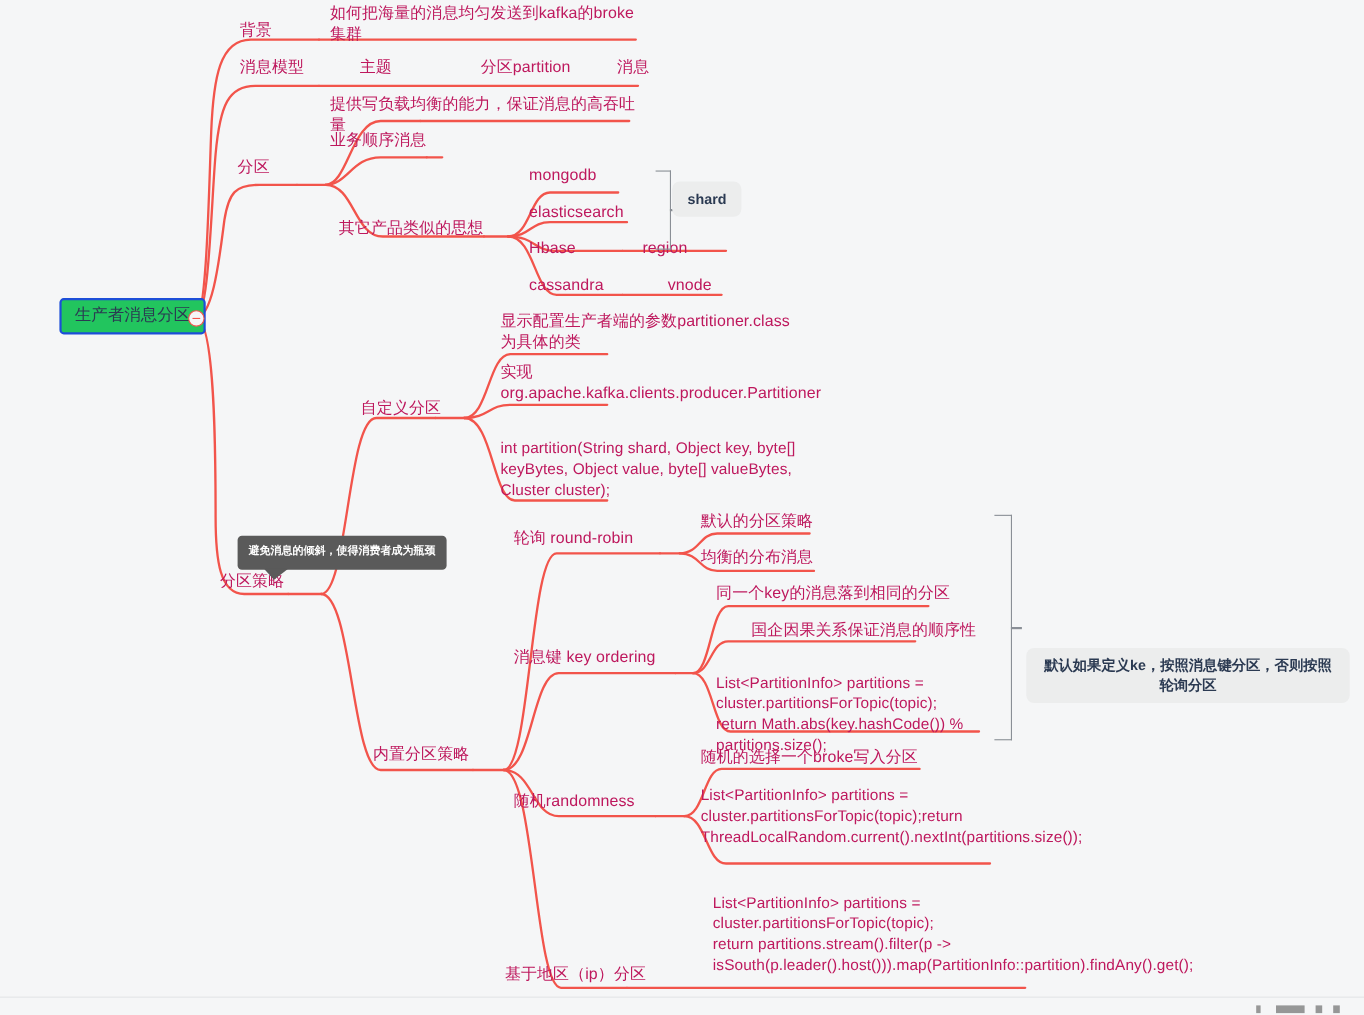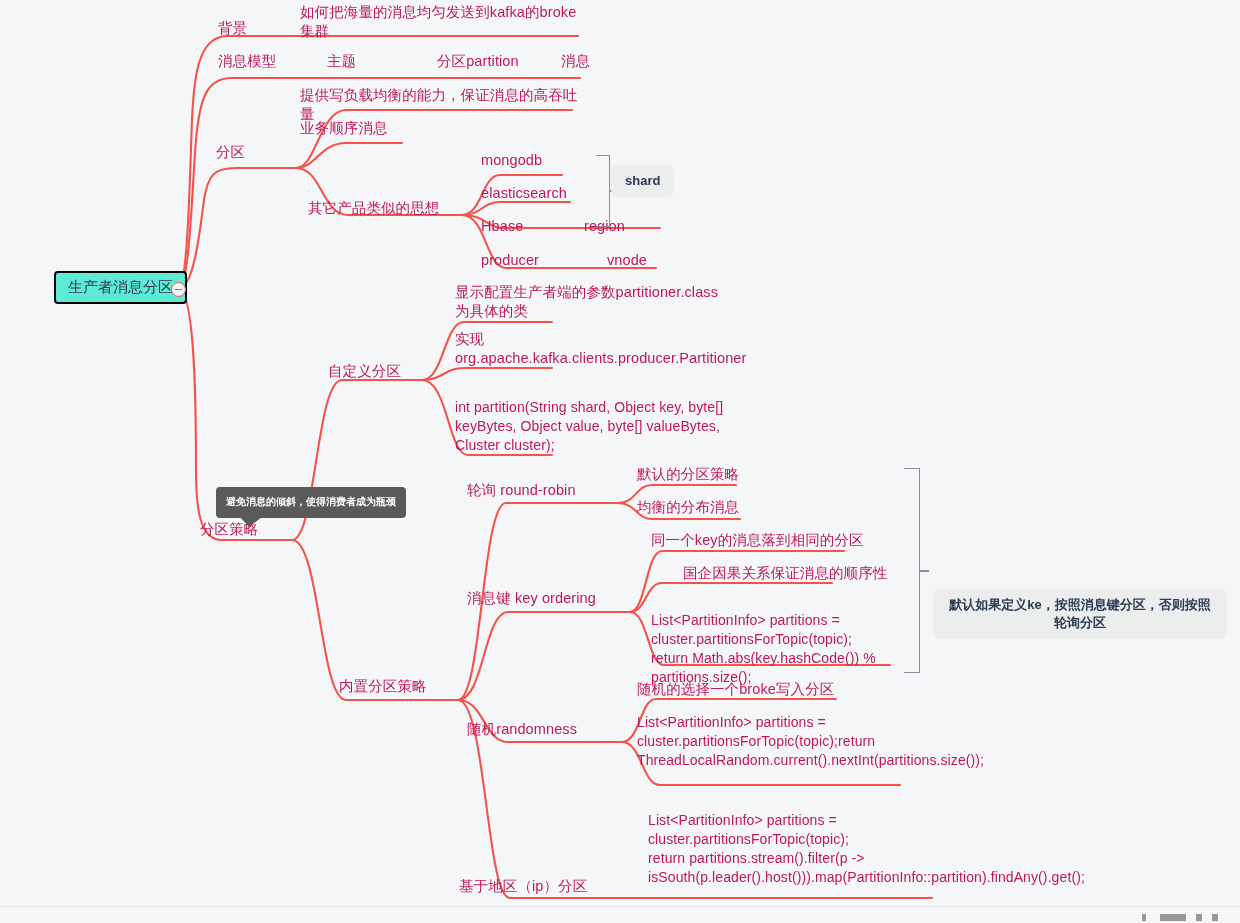--- a/index.html
+++ b/index.html
@@ -23,23 +23,23 @@
     position:absolute;
     color:#be185d;
     font-size:14.5px;
     line-height:19px;
     white-space:pre-wrap;
     letter-spacing:0.1px;
   }
   .node.code{font-size:14px;line-height:19px;}
   .root-node{
     position:absolute;
-    border:2px solid #000000;
+    border:2px solid #1d4ed8;
     border-radius:4px;
-    background:#5eead4;
+    background:#22c55e;
     padding:4px 12px 5px 12px;
     color:#2b3a52;
     font-size:15px;
     line-height:20px;
     box-sizing:border-box;
   }
   .collapse-btn{
     position:absolute;
     width:15px;height:15px;
     border:1.6px solid #f2544b;
@@ -201,21 +201,21 @@
 
   <div class="node" style="left:216px;top:143px;">分区</div>
   <div class="node" style="left:300px;top:86px;width:280px;">提供写负载均衡的能力，保证消息的高吞吐量</div>
   <div class="node" style="left:300px;top:119px;">业务顺序消息</div>
   <div class="node" style="left:308px;top:199px;">其它产品类似的思想</div>
 
   <div class="node" style="left:481px;top:151px;">mongodb</div>
   <div class="node" style="left:481px;top:184px;">elasticsearch</div>
   <div class="node" style="left:481px;top:217px;">Hbase</div>
   <div class="node" style="left:584px;top:217px;">region</div>
-  <div class="node" style="left:481px;top:251px;">producer</div>
+  <div class="node" style="left:481px;top:251px;">cassandra</div>
   <div class="node" style="left:607px;top:251px;">vnode</div>
 
   <div class="bracket" style="left:596px;top:155px;width:14px;height:72px;">
     <span class="nub" style="top:34px;"></span>
   </div>
   <div class="tag-box" style="left:611px;top:165px;">shard</div>
 
   <div class="node" style="left:328px;top:362px;">自定义分区</div>
   <div class="node" style="left:455px;top:283px;width:276px;">显示配置生产者端的参数partitioner.class为具体的类</div>
   <div class="node" style="left:455px;top:330px;width:270px;">实现org.apache.kafka.clients.producer.Partitioner</div>

